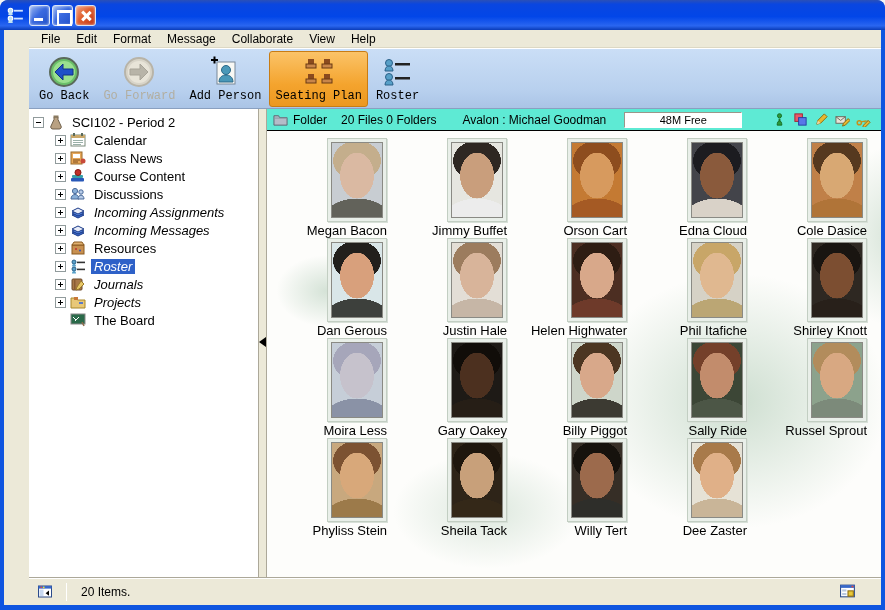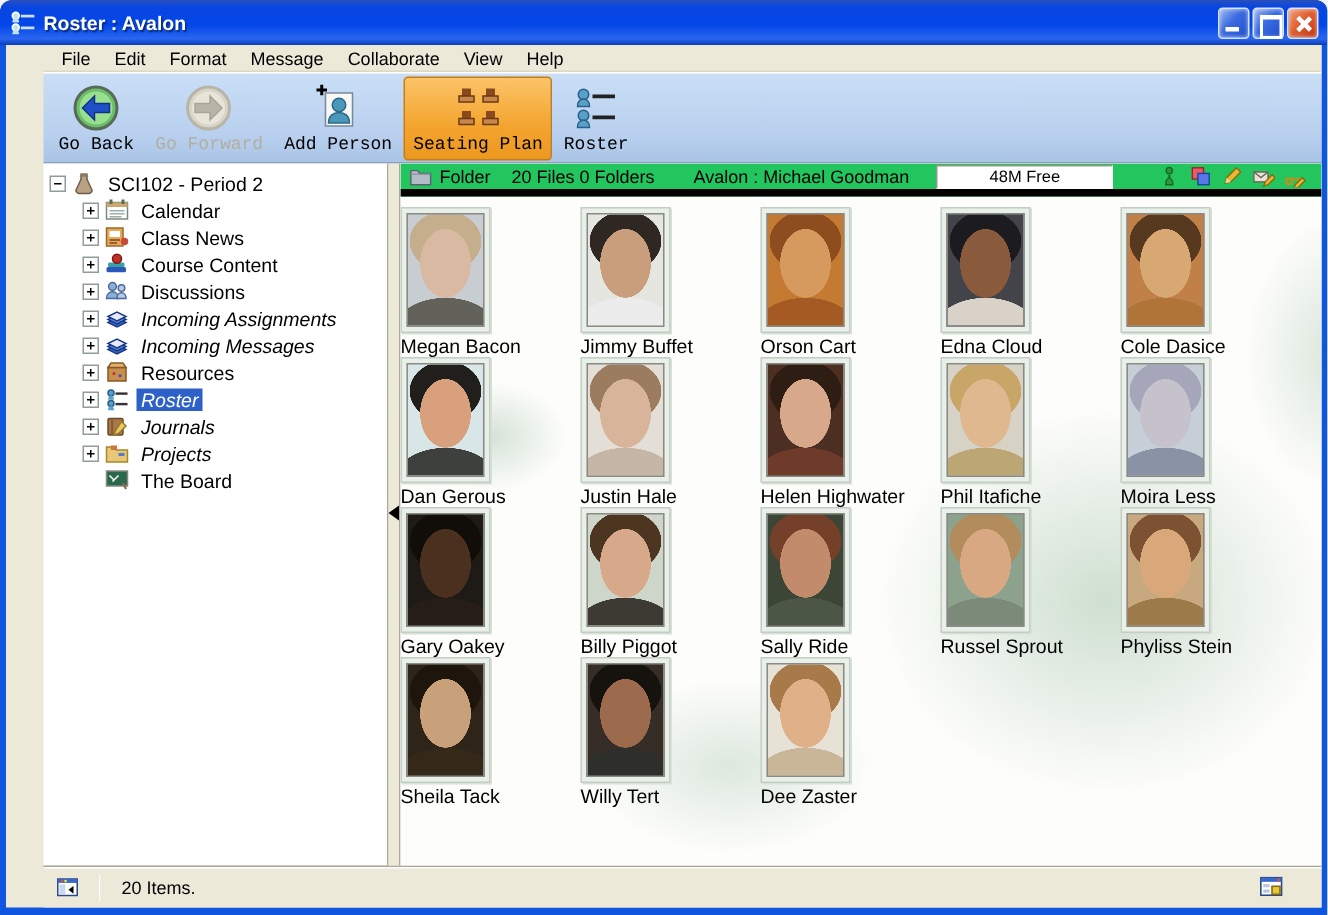--- a/index.html
+++ b/index.html
@@ -51,34 +51,34 @@
   .tree-label.italic { font-style:italic; }
   .tree-label.selected { background:#2e61c8; color:#fff; }
 
   .splitter { width:8px; background:#ece9d8; border-right:1px solid #aca899; position:relative; }
   .collapse-arrow { position:absolute; top:228px; left:0px; width:0; height:0;
     border-top:5px solid transparent; border-bottom:5px solid transparent; border-right:7px solid #000; }
 
   .content-panel { flex:1; background:#fdfdfb; position:relative; overflow:hidden; display:flex; flex-direction:column; }
 
   
-  .folderbar { height:22px; background:#22c55e; border-bottom:5px solid #000000; display:flex; align-items:center; font-size:12px; color:#000; padding:0 6px; position:relative; z-index:2; }
+  .folderbar { height:22px; background:#5eead4; border-bottom:1px solid #000000; display:flex; align-items:center; font-size:12px; color:#000; padding:0 6px; position:relative; z-index:2; }
   .folderbar .f-icon { width:15px; height:15px; margin-right:5px; flex:none; }
   .folderbar .f-label { margin-right:14px; }
   .folderbar .f-files { margin-right:26px; }
   .folderbar .f-owner { margin-right:18px; }
   .free-box { width:118px; height:16px; background:#fff; border:1px solid; border-color:#9a968a #fff #fff #9a968a; font-size:11px; display:flex; align-items:center; justify-content:center; }
   .fb-icons { margin-left:auto; display:flex; align-items:center; gap:6px; padding-right:4px; }
   .fb-icons .mini { width:15px; height:15px; }
 
   
   .grid-wrap { flex:1; position:relative; overflow:hidden; }
   .blob { position:absolute; border-radius:50%; z-index:0; }
   .grid { position:relative; z-index:1; display:grid; grid-template-columns:repeat(5,120px); grid-auto-rows:100px; padding-top:7px; }
-  .student { display:flex; flex-direction:column; align-items:flex-start; }
+  .student { display:flex; flex-direction:column; align-items:flex-end; }
   .frame { width:60px; height:84px; background:#e9efe9; border:1px solid #c2cec2; padding:3px; box-shadow:1px 1px 0 #d8e0d8; }
   .photo { width:52px; height:76px; border:1px solid #8a8a84; }
   .sname { font-size:13px; color:#000; margin-top:1px; white-space:nowrap; }
 
   
   .statusbar { height:28px; background:#ece9d8; border-top:1px solid #aca899; box-shadow:inset 0 1px 0 #fff; display:flex; align-items:center; font-size:12px; color:#000; }
   .statusbar .sb-icon { width:17px; height:16px; margin-left:8px; flex:none; }
   .sb-sep { width:1px; height:18px; background:#c8c4b4; border-right:1px solid #fff; margin-left:12px; }
   .sb-text { margin-left:14px; }
   .sb-right { margin-left:auto; margin-right:24px; width:18px; height:17px; }
@@ -93,21 +93,20 @@
     <span class="app-icon icon">
       <svg viewBox="0 0 16 16">
           <circle cx="4" cy="4" r="2" fill="#bfe2f2" stroke="#fff"></circle>
           <path d="M2 8c0-2 1-2.6 2-2.6S6 6 6 8z" fill="#bfe2f2"></path>
           <rect x="7" y="3.4" width="8" height="1.6" fill="#cfe2ff"></rect>
           <circle cx="4" cy="11" r="2" fill="#bfe2f2" stroke="#fff"></circle>
           <path d="M2 15c0-2 1-2.6 2-2.6S6 13 6 15z" fill="#bfe2f2"></path>
           <rect x="7" y="10.4" width="8" height="1.6" fill="#cfe2ff"></rect>
         </svg>
     </span>
-    <span class="title-text">Roster : Avalon</span>
     <span class="ctrls">
       <span class="ctrl min"></span>
       <span class="ctrl max"></span>
       <span class="ctrl close"></span>
     </span>
   </div>
 
   <div class="window-body">
     <div class="menubar" id="menubar">
         <span class="menu-item">File</span>
@@ -443,20 +442,26 @@
                 <div class="sname">Helen Highwater</div>
               </div>
               <div class="student">
                 <div class="frame">
                   <div class="photo" style="background-color: rgb(214, 210, 198); background-image: radial-gradient(17px 23px at 50% 44%, rgb(224, 184, 144) 99%, rgba(0, 0, 0, 0) 100%), radial-gradient(24px 20px at 50% 24%, rgb(200, 166, 104) 99%, rgba(0, 0, 0, 0) 100%), radial-gradient(33px 20px at 50% 102%, rgb(187, 166, 116) 99%, rgba(0, 0, 0, 0) 100%);"></div>
                 </div>
                 <div class="sname">Phil Itafiche</div>
               </div>
               <div class="student">
                 <div class="frame">
+                  <div class="photo" style="background-color: rgb(46, 40, 34); background-image: radial-gradient(17px 23px at 50% 44%, rgb(124, 78, 49) 99%, rgba(0, 0, 0, 0) 100%), radial-gradient(24px 20px at 50% 24%, rgb(25, 21, 17) 99%, rgba(0, 0, 0, 0) 100%), radial-gradient(33px 20px at 50% 102%, rgb(40, 32, 26) 99%, rgba(0, 0, 0, 0) 100%);"></div>
+                </div>
+                <div class="sname">Shirley Knott</div>
+              </div>
+              <div class="student">
+                <div class="frame">
                   <div class="photo" style="background-color: rgb(198, 206, 216); background-image: radial-gradient(17px 23px at 50% 44%, rgb(198, 194, 204) 99%, rgba(0, 0, 0, 0) 100%), radial-gradient(24px 20px at 50% 24%, rgb(166, 166, 186) 99%, rgba(0, 0, 0, 0) 100%), radial-gradient(33px 20px at 50% 102%, rgb(138, 146, 166) 99%, rgba(0, 0, 0, 0) 100%);"></div>
                 </div>
                 <div class="sname">Moira Less</div>
               </div>
               <div class="student">
                 <div class="frame">
                   <div class="photo" style="background-color: rgb(30, 26, 22); background-image: radial-gradient(17px 23px at 50% 44%, rgb(76, 48, 31) 99%, rgba(0, 0, 0, 0) 100%), radial-gradient(24px 20px at 50% 24%, rgb(17, 13, 9) 99%, rgba(0, 0, 0, 0) 100%), radial-gradient(33px 20px at 50% 102%, rgb(38, 30, 22) 99%, rgba(0, 0, 0, 0) 100%);"></div>
                 </div>
                 <div class="sname">Gary Oakey</div>
               </div>

